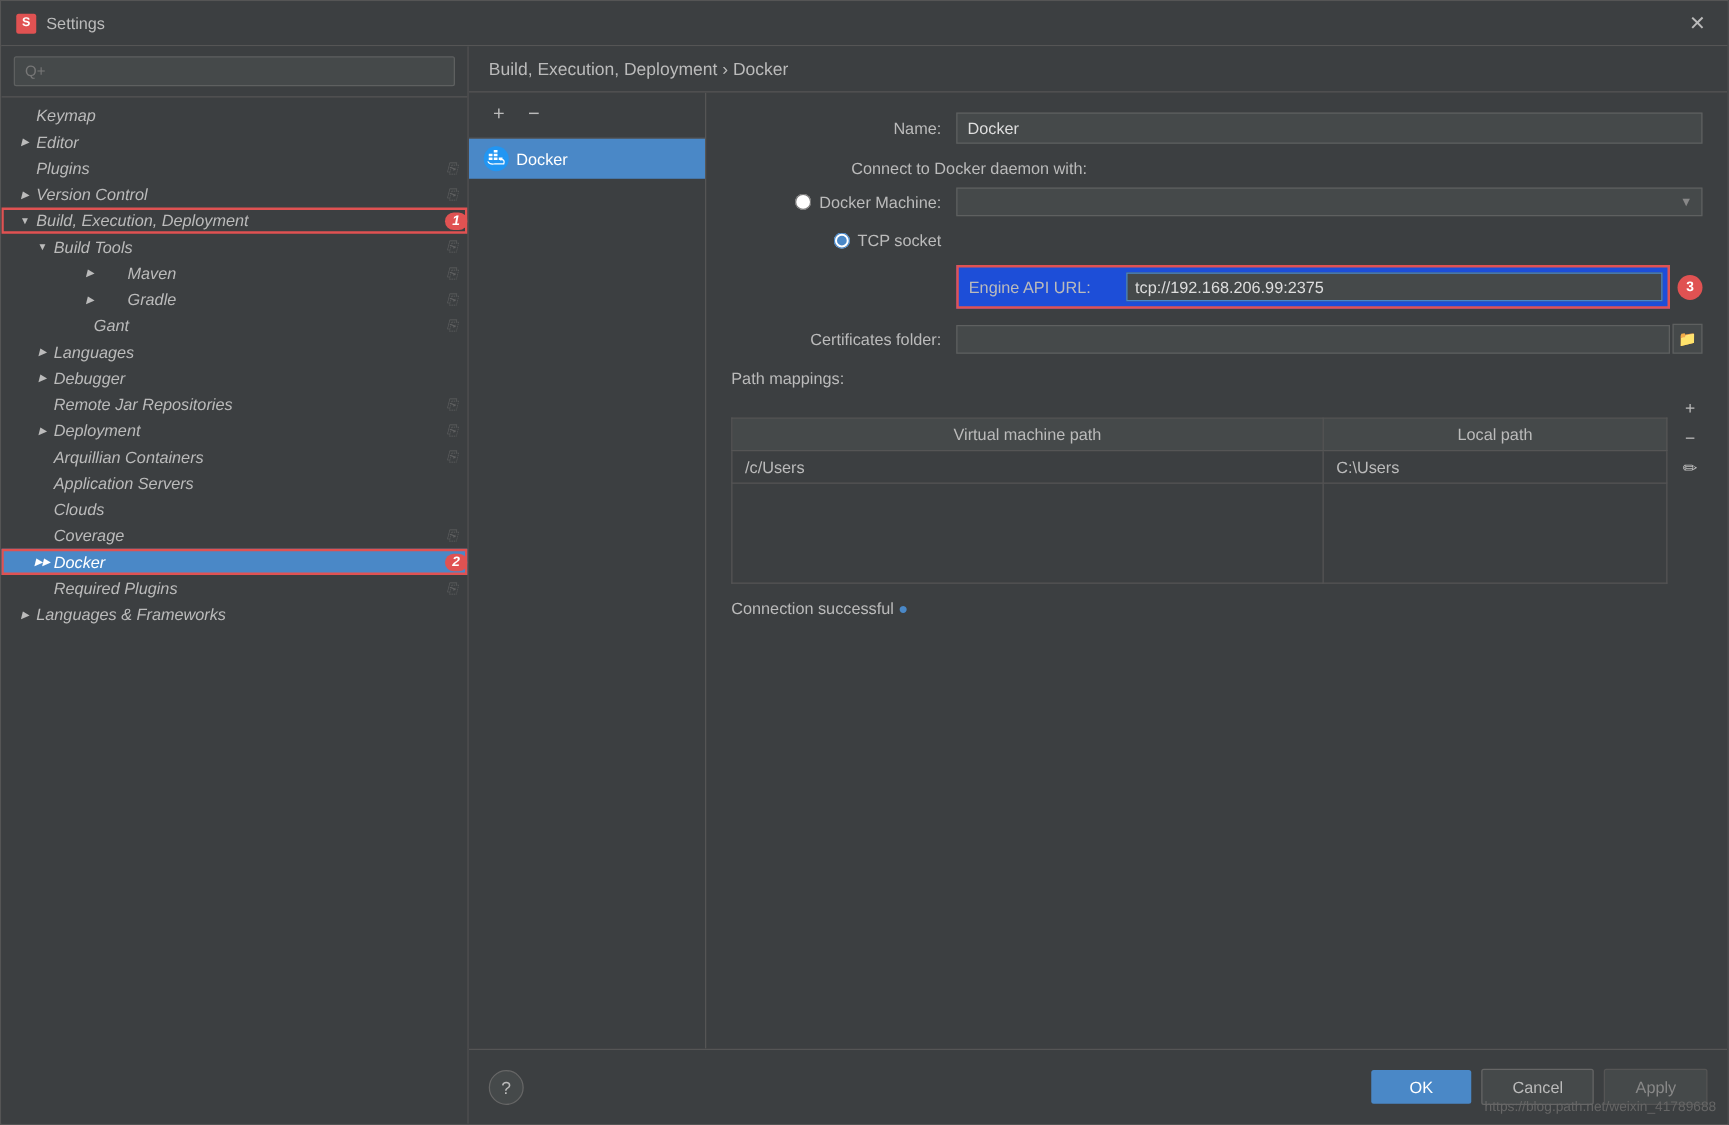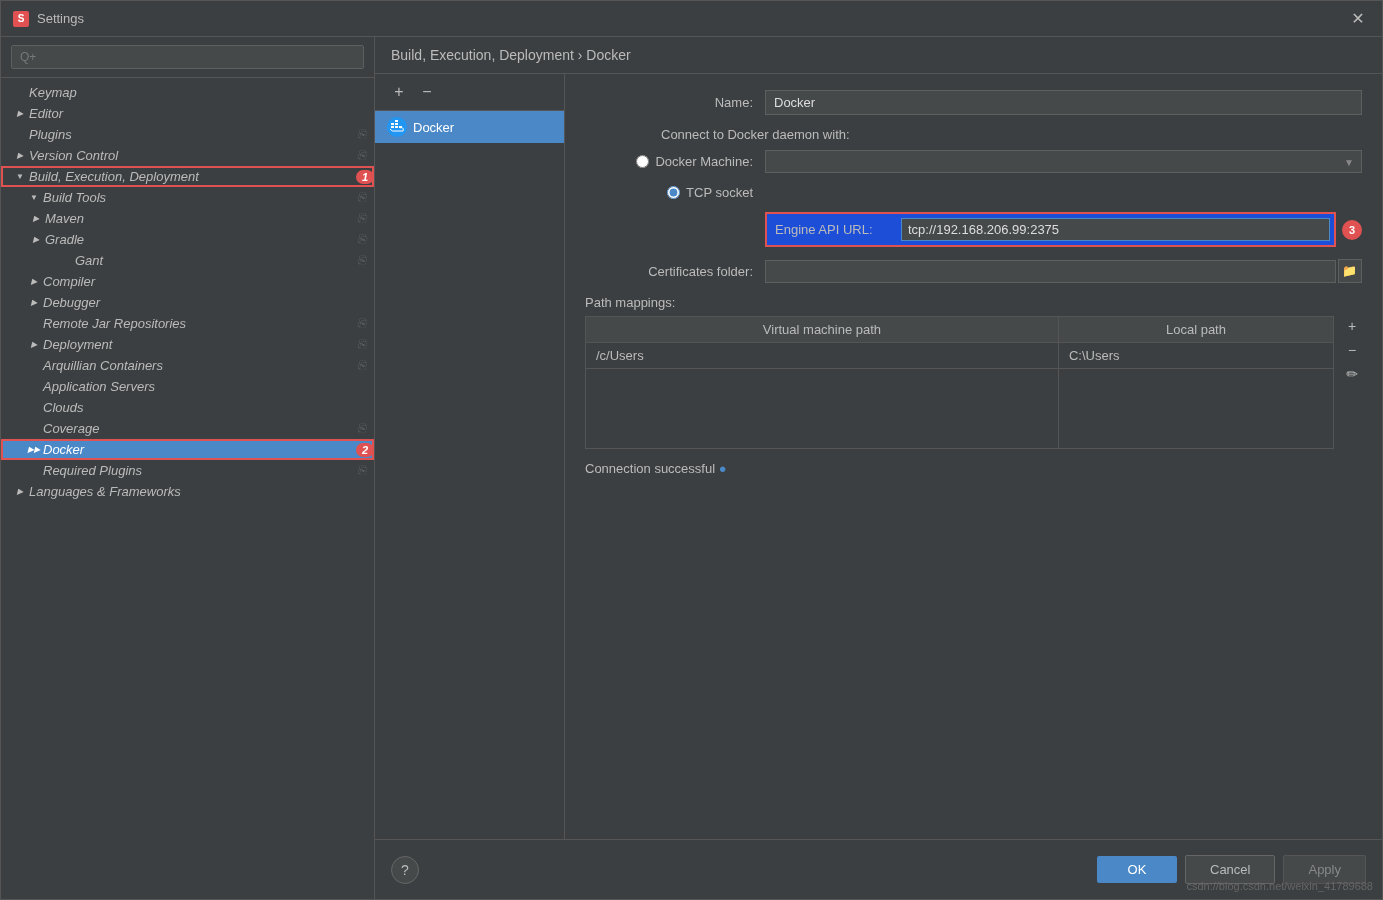--- a/index.html
+++ b/index.html
@@ -168,21 +168,21 @@
       background: #e05252;
       color: white;
       border-radius: 10px;
       padding: 1px 6px;
       font-size: 11px;
       font-weight: bold;
       margin-left: 6px;
     }
 
     .indent-1 { padding-left: 26px; }
-    .indent-2 { padding-left: 28px; }
+    .indent-2 { padding-left: 64px; gap: 21px; }
     .indent-3 { padding-left: 58px; }
 
     
     .right-panel {
       flex: 1;
       display: flex;
       flex-direction: column;
       background: #3c3f41;
       overflow: hidden;
     }
@@ -566,21 +566,21 @@
         </div>
 
         <div class="tree-item indent-3">
           <span class="tree-arrow leaf"></span>
           <span class="tree-label">Gant</span>
           <span class="copy-icon">⎘</span>
         </div>
 
         <div class="tree-item indent-1">
           <span class="tree-arrow closed"></span>
-          <span class="tree-label">Compiler</span>
+          <span class="tree-label">Languages</span>
         </div>
 
         <div class="tree-item indent-1">
           <span class="tree-arrow closed"></span>
           <span class="tree-label">Debugger</span>
         </div>
 
         <div class="tree-item indent-1">
           <span class="tree-arrow leaf"></span>
           <span class="tree-label">Remote Jar Repositories</span>
@@ -661,21 +661,21 @@
           </div>
         </div>
 
         <div class="settings-form">
 
           <div class="form-row">
             <span class="form-label">Name:</span>
             <input class="form-control" type="text" value="Docker" style="flex: 1 1 0%;">
           </div>
 
-          <div style="margin-left:76px; margin-bottom:8px;">
+          <div style="margin-left:96px; margin-bottom:8px;">
             <span class="connect-daemon-label">Connect to Docker daemon with:</span>
           </div>
 
           <div class="form-row">
             <div style="width:180px; display:flex; justify-content:flex-end; padding-right:12px; align-items:center;">
               <input type="radio" name="daemon" style="accent-color: rgb(74, 136, 199);">
               <span style="margin-left:6px; color:#bbbbbb;">Docker Machine:</span>
             </div>
             <div class="dropdown-wrapper">
               <select class="dropdown-select" style="width:100%; padding:3px 24px 3px 6px; background:#45494a; border:1px solid #5e6060; color:#888; outline:none;">
@@ -706,21 +706,21 @@
               <input type="text" class="certs-input" style="flex: 1 1 0%; background: rgb(69, 73, 74); border: 1px solid rgb(94, 96, 96); color: rgb(136, 136, 136); padding: 3px 6px; font-size: 13px; outline: none;">
               <button class="folder-btn">📁</button>
             </div>
           </div>
 
           <div class="path-mappings">
             <div style="margin-bottom:6px;">
               <span>Path mappings:</span>
             </div>
             <div class="mappings-wrapper">
-              <div style="flex:1;">
+              <div style="flex:1;margin-top:18px;">
                 <table class="mappings-table">
                   <thead>
                     <tr>
                       <th>Virtual machine path</th>
                       <th>Local path</th>
                     </tr>
                   </thead>
                   <tbody>
                     <tr>
                       <td>/c/Users</td>
@@ -753,14 +753,14 @@
         </div>
         <div class="bottom-right">
           <button class="btn-ok">OK</button>
           <button class="btn-cancel">Cancel</button>
           <button class="btn-apply">Apply</button>
         </div>
       </div>
     </div>
   </div>
 
-  <div class="watermark">csdn://blog.csdn.net/weixin_41789688</div>
+  <div class="watermark">https://blog.path.net/weixin_41789688</div>
 </div>
 
 </body></html>

